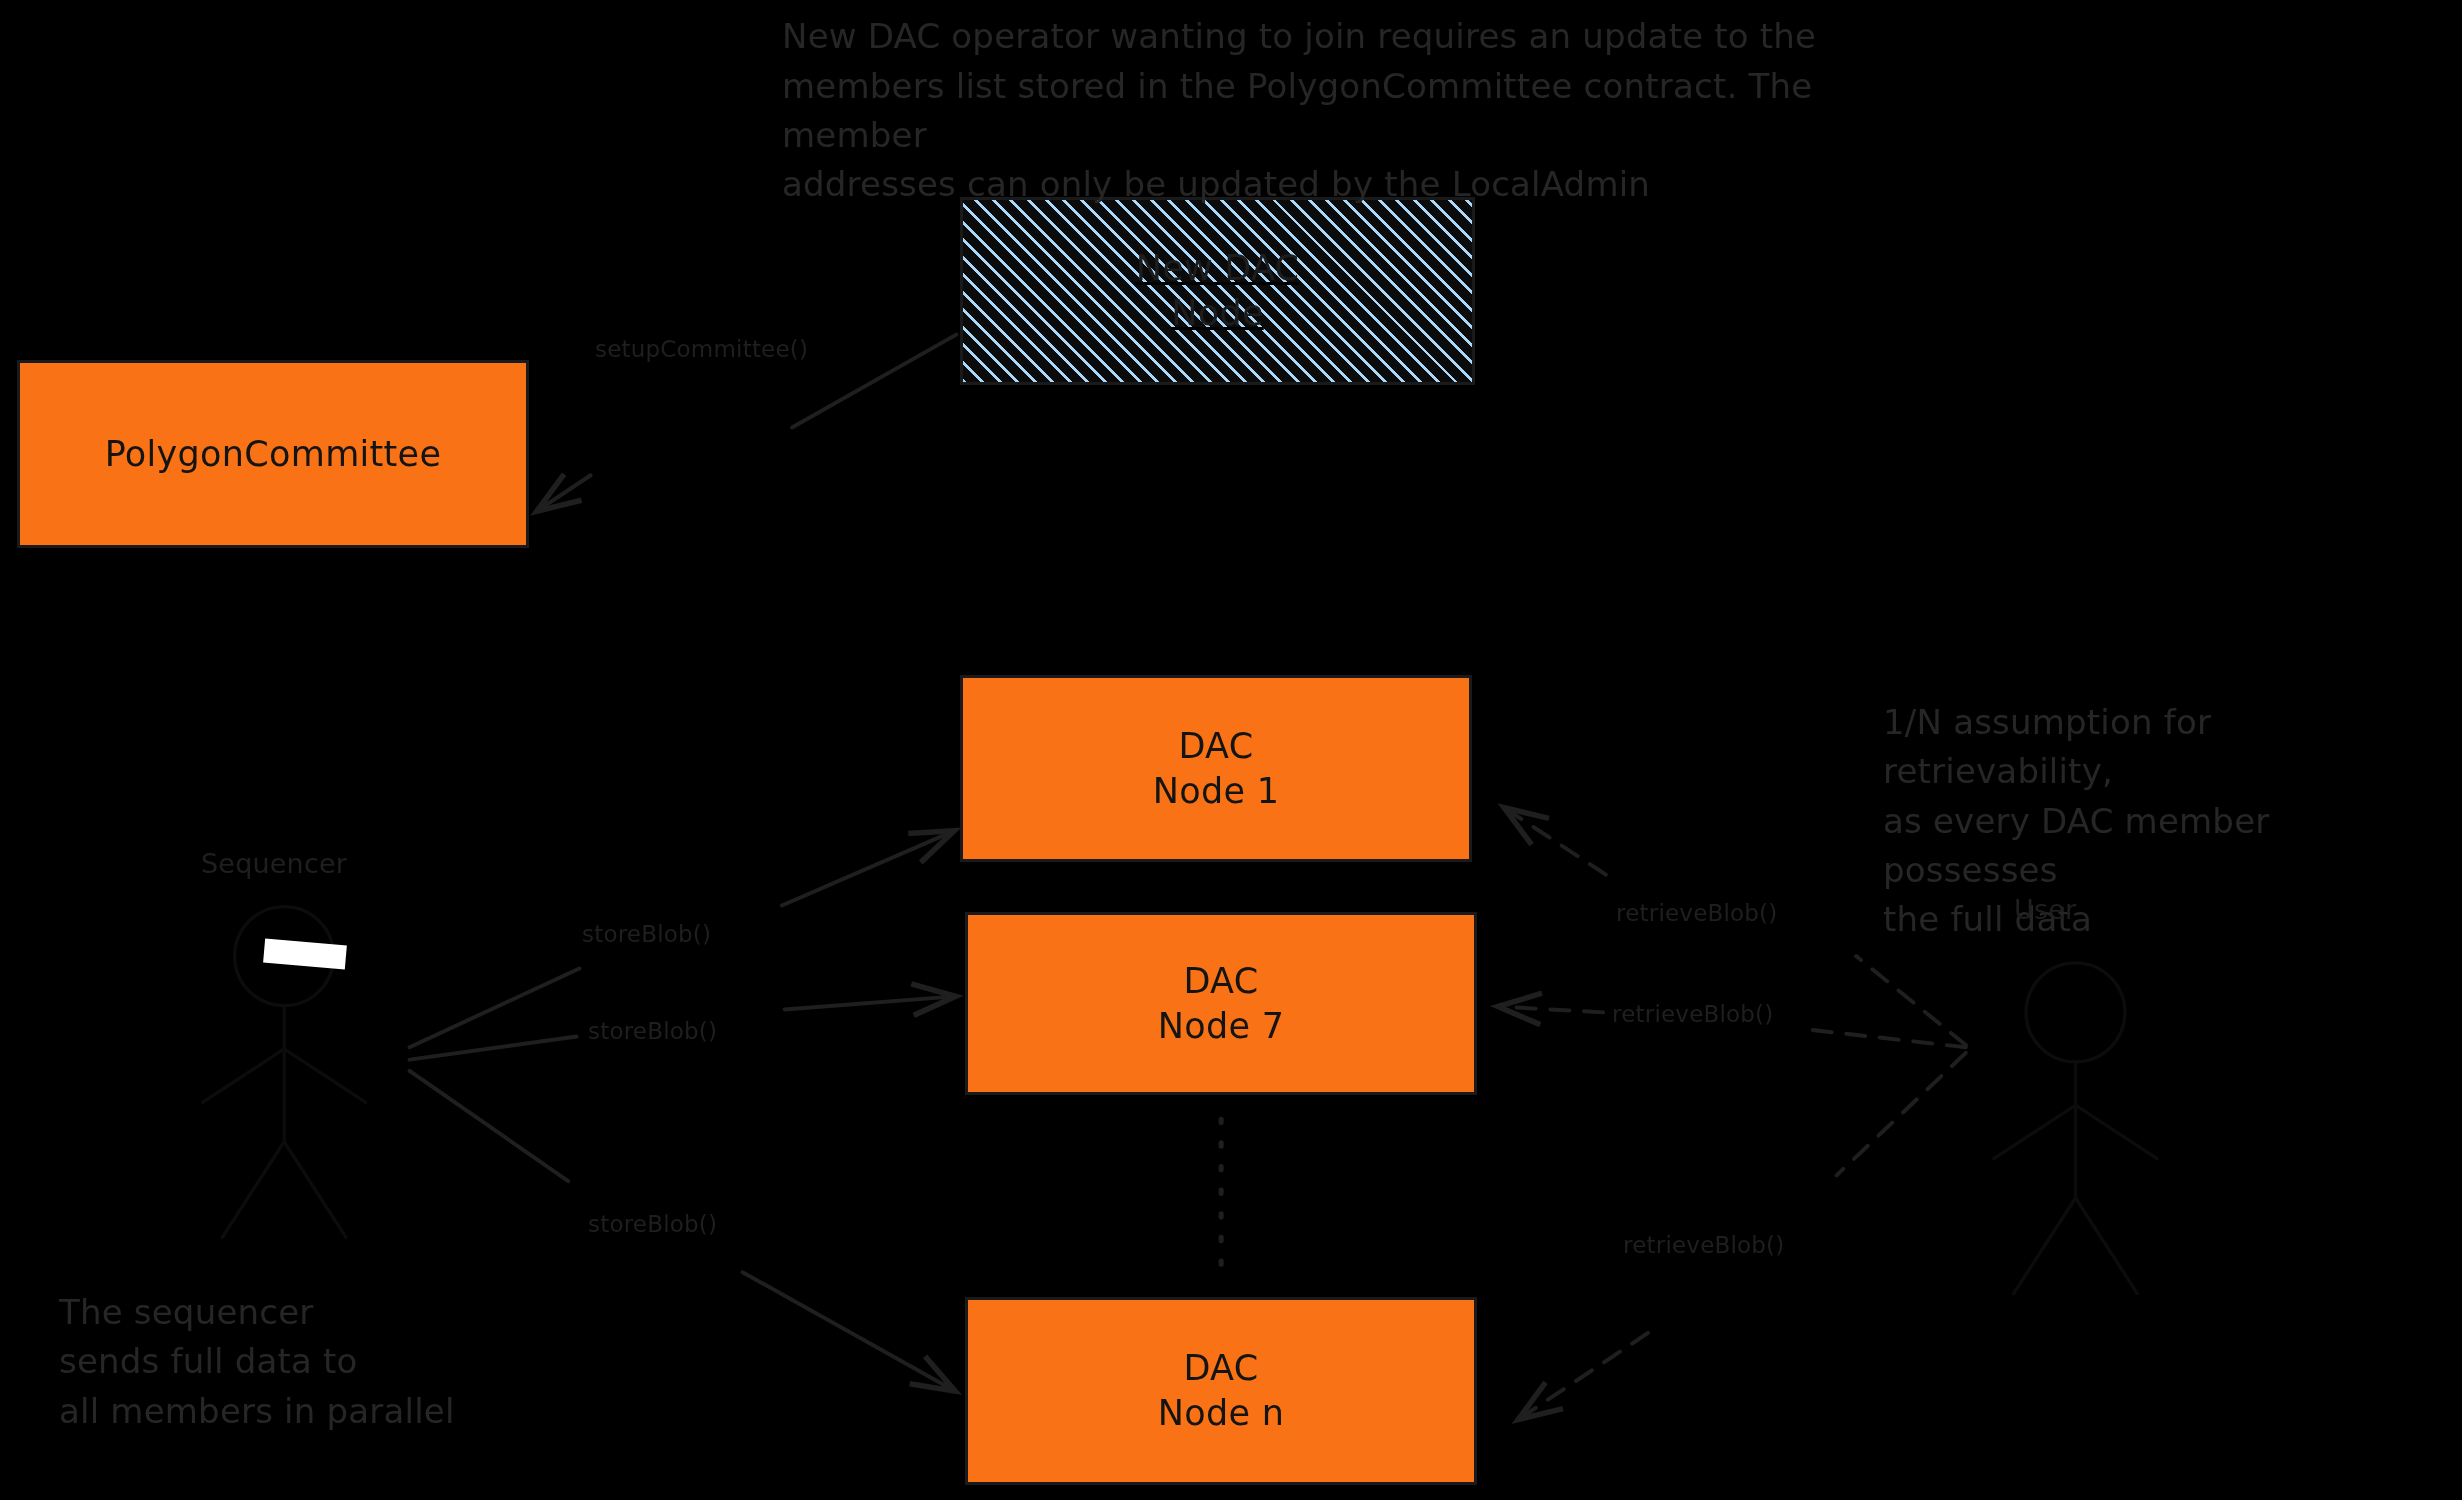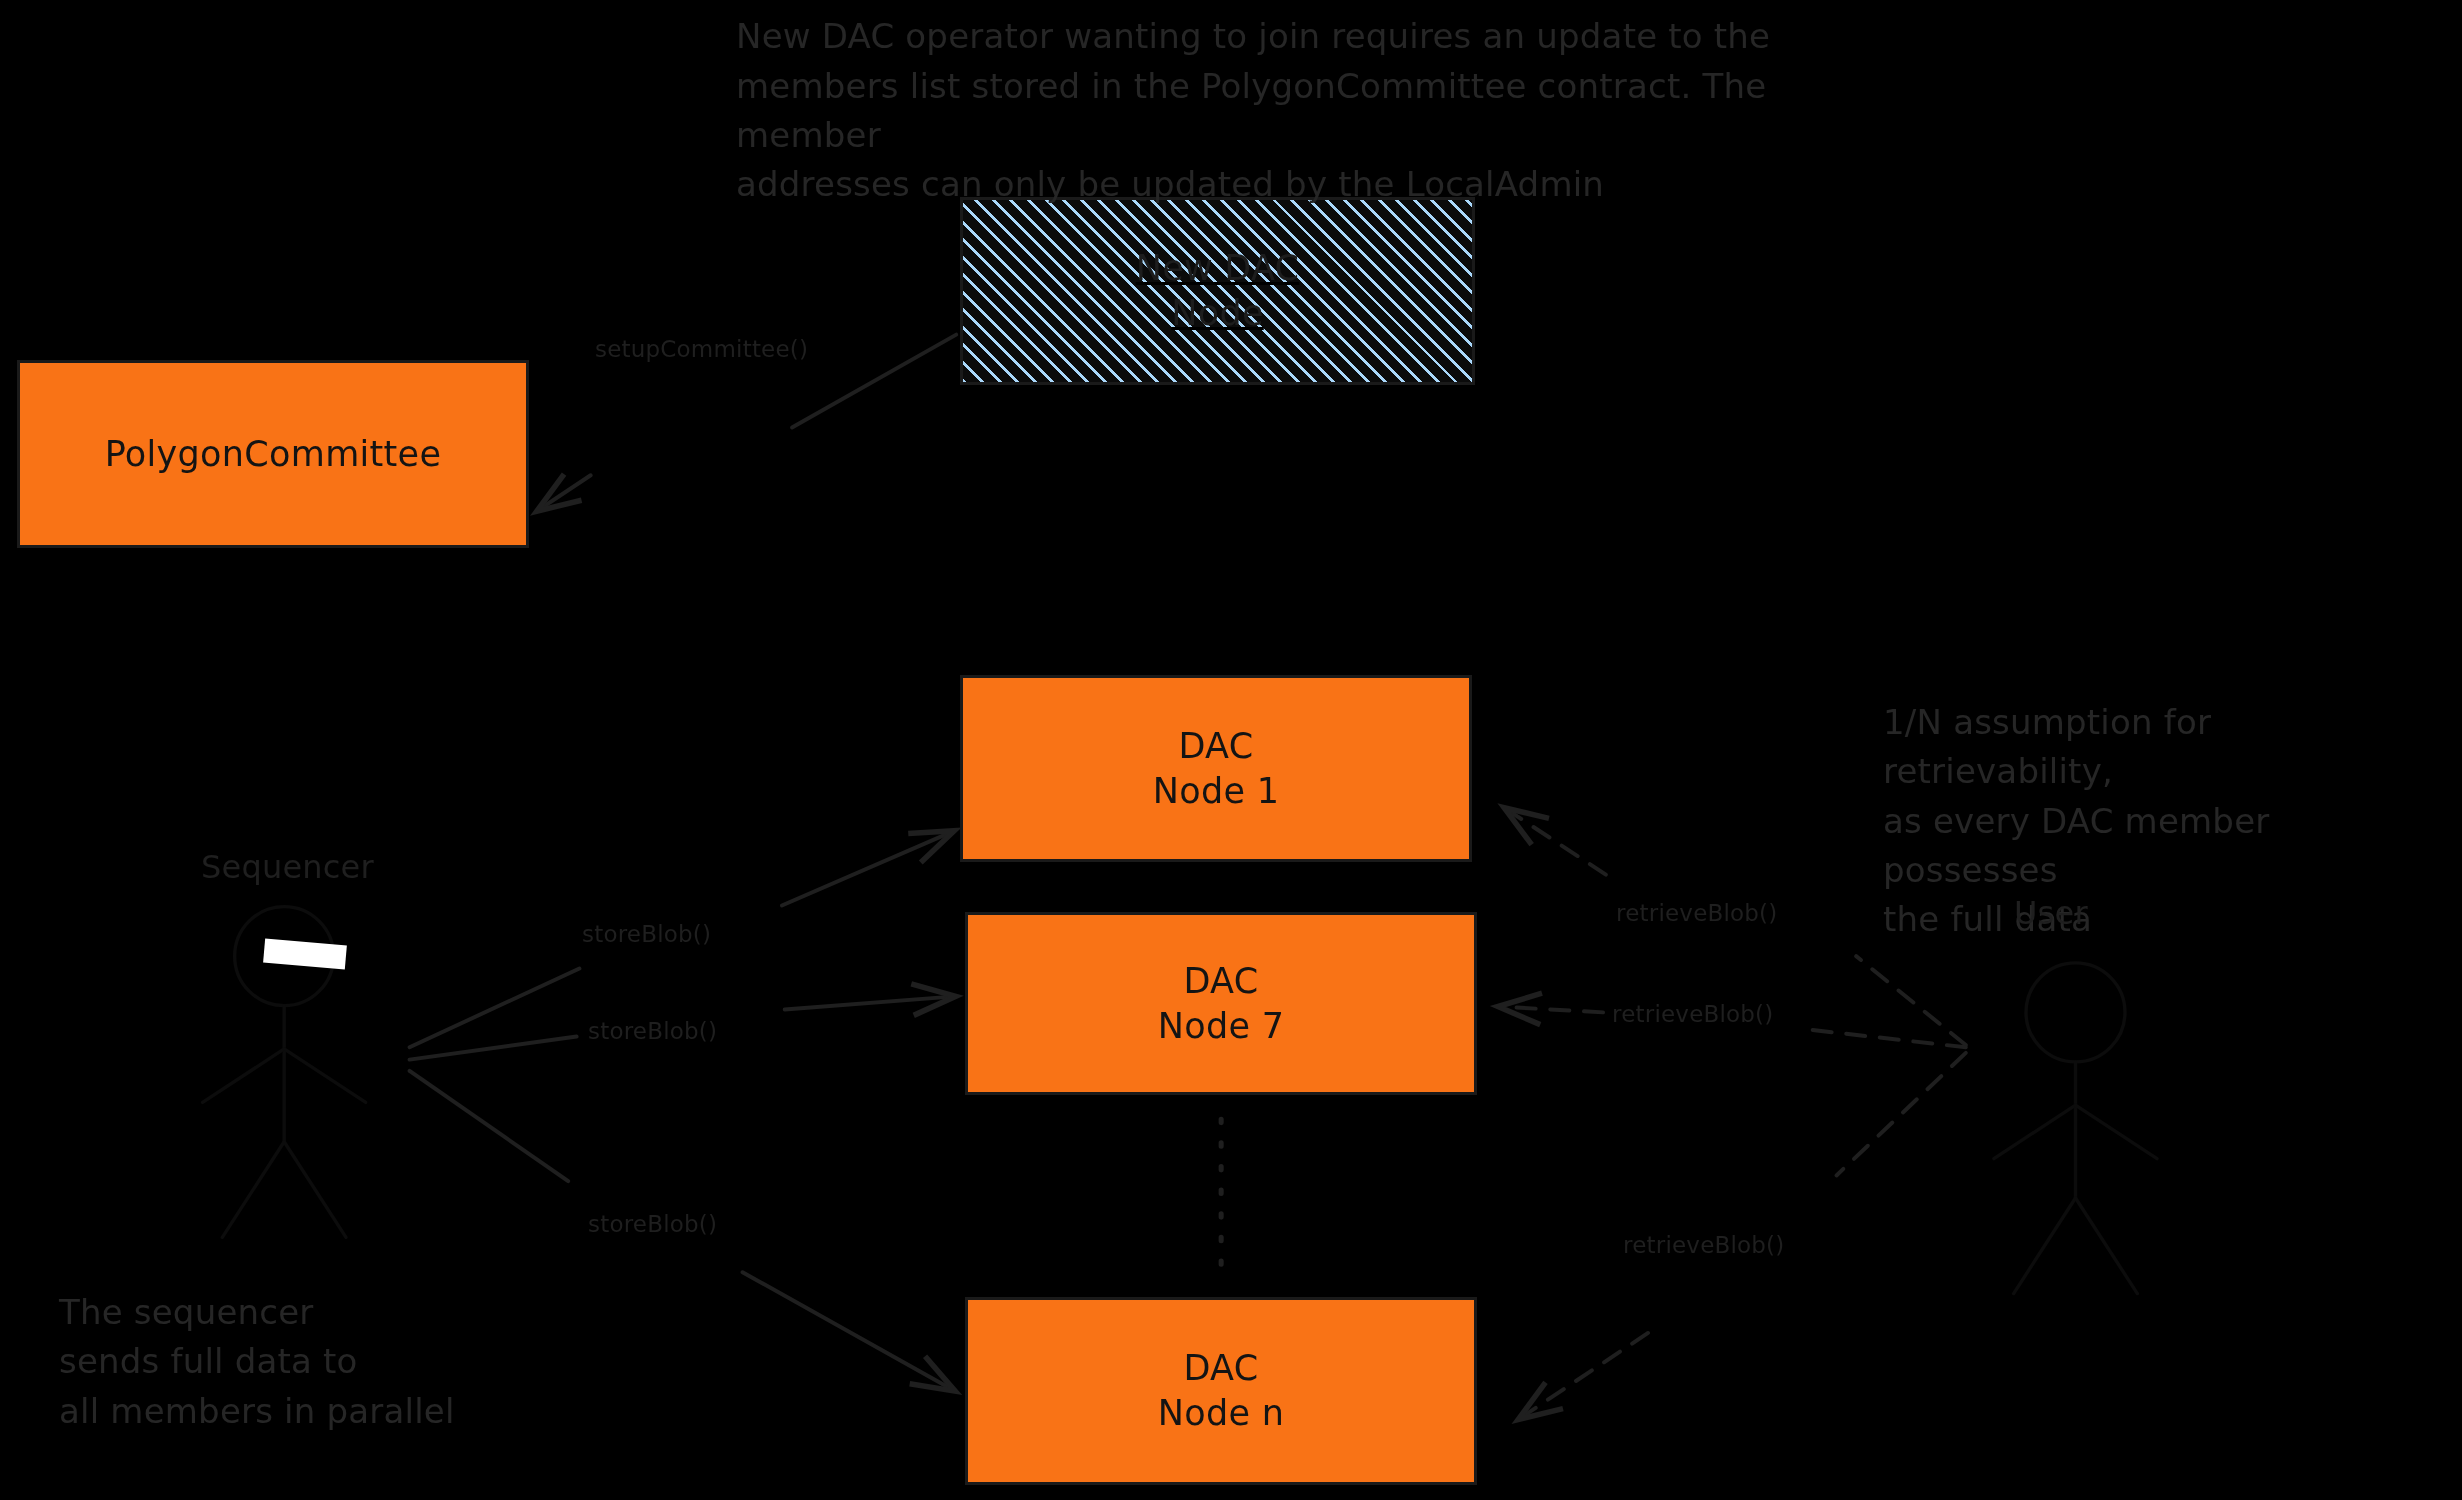--- a/index.html
+++ b/index.html
@@ -19,21 +19,21 @@
         #AAD8FB 0px, #AAD8FB 2.8px, transparent 2.8px, transparent 12.4px);
      text-decoration:underline;
   }
   .box-label{font-size:35px;color:#141414;line-height:1.28;letter-spacing:0.3px;}
   .box-label.dim{color:#1d1d1d;}
 
   .note{position:absolute;font-size:34px;line-height:1.45;color:#262626;
         letter-spacing:0.2px;white-space:pre-line;}
   .edge-label{position:absolute;font-size:23px;color:#1f1f1f;white-space:nowrap;
         letter-spacing:0.2px;}
-  .actor-label{position:absolute;font-size:32px;color:#1f1f1f;letter-spacing:0.2px;}
+  .actor-label{position:absolute;font-size:27px;color:#1f1f1f;letter-spacing:0.2px;}
   .white-bar{position:absolute;background:#ffffff;transform:rotate(5deg);}
 </style>
 </head>
 <body>
 
 <div class="stage">
 
   <svg class="layer" viewBox="0 0 4377 2667">
     <defs>
       <marker id="arw" markerWidth="14" markerHeight="14" refX="11" refY="5" orient="auto" markerUnits="strokeWidth">
@@ -122,21 +122,21 @@
     <div class="box-label">Node 7</div>
   </div>
 
   <div class="box box-blue" style="left:965px;top:1297px;width:512px;height:188px;">
     <div class="box-label">DAC</div>
     <div class="box-label">Node n</div>
   </div>
 
   <div class="white-bar" style="left:264px;top:942px;width:82px;height:23.6px;"></div>
 
-  <div class="note" style="left:736px;top:12.4px;width:1159px;">New DAC operator wanting to join requires an update to the
+  <div class="note" style="left:782px;top:12.4px;width:1159px;">New DAC operator wanting to join requires an update to the
 members list stored in the PolygonCommittee contract. The member
 addresses can only be updated by the LocalAdmin</div>
 
   <div class="note" style="left:1883px;top:698px;width:563px;">1/N assumption for retrievability,
 as every DAC member possesses
 the full data</div>
 
   <div class="note" style="left:59px;top:1288px;width:428px;">The sequencer
 sends full data to
 all members in parallel</div>

